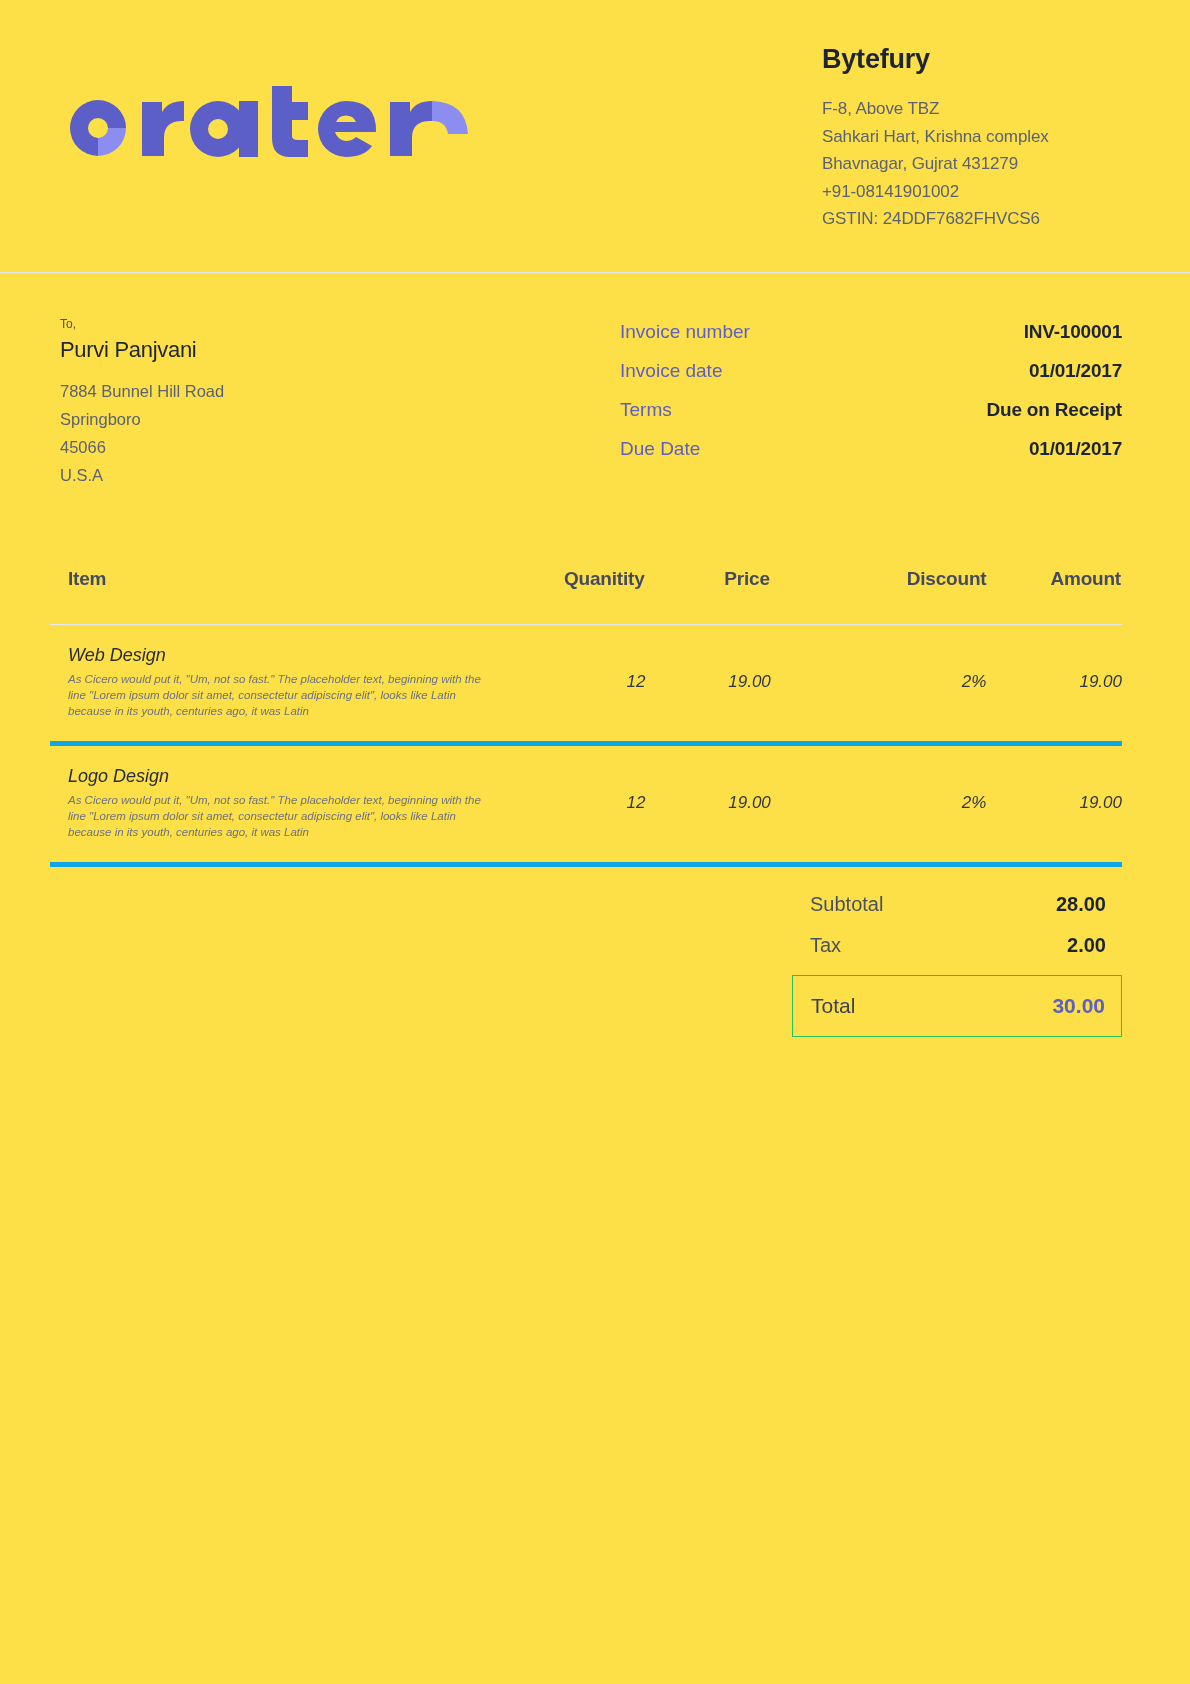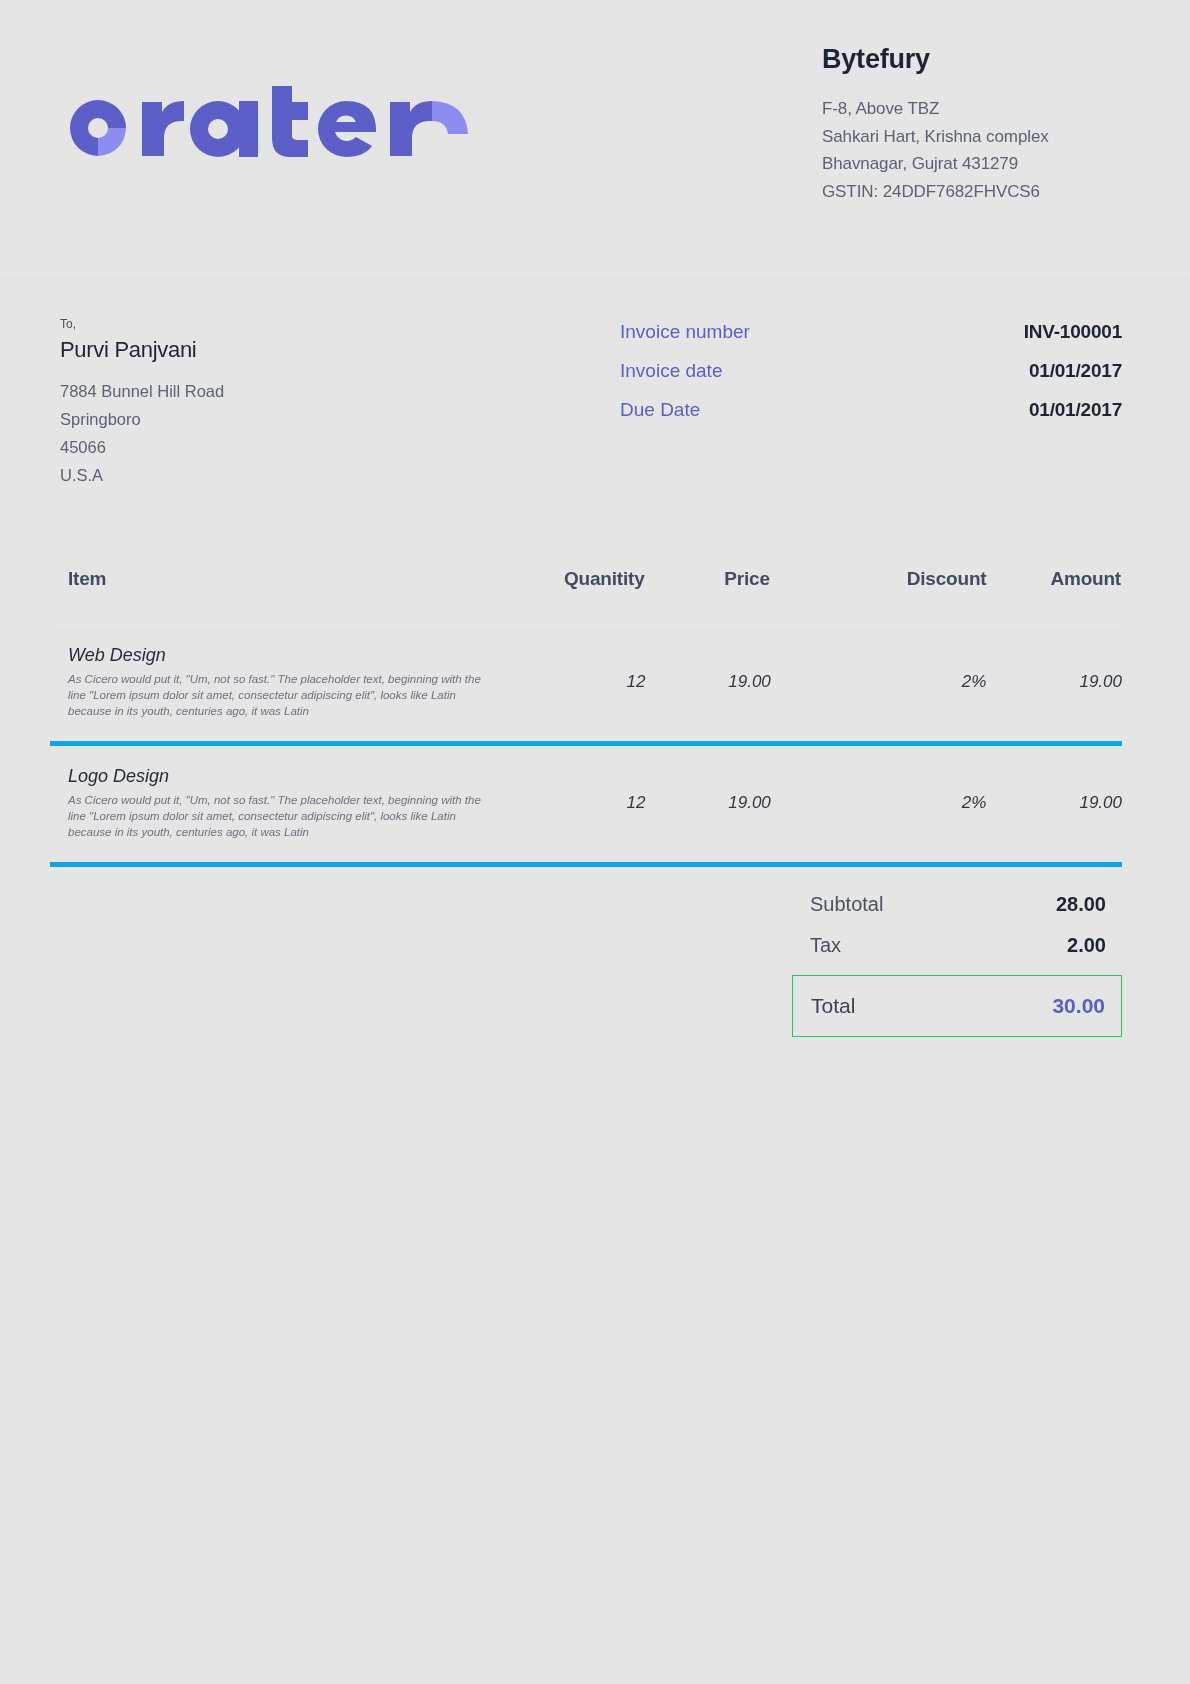--- a/index.html
+++ b/index.html
@@ -12,21 +12,21 @@
     height: 1684px;
     font-family: "Liberation Sans", sans-serif;
     color: #2f3542;
     position: relative;
     overflow: hidden;
   }
   .page {
     width: 1190px;
     height: 1684px;
     position: relative;
-    background: #e5e5e5;
+    background: #fde047;
   }
 
   
   .header {
     display: flex;
     align-items: flex-start;
     justify-content: space-between;
     padding: 34px 68px 0 50px;
     height: 240px;
     box-sizing: border-box;
@@ -231,20 +231,21 @@
         <path d="M340 74 L340 20 L360 20 L360 30 Q366 19 382 19 L382 39 Q362 38 362 56 L362 74 Z" fill="#5b5fc7"></path>
         <path d="M382 19 L382 39 Q396 39 398 52 L418 52 Q416 20 382 19 Z" fill="#8b8ef0"></path>
       </svg>
     </div>
 
     <div class="company">
       <div class="company-name">Bytefury</div>
       <div class="company-line">F-8, Above TBZ</div>
       <div class="company-line">Sahkari Hart, Krishna complex</div>
       <div class="company-line">Bhavnagar, Gujrat 431279</div>
+      <div class="company-line">+91-08141901002</div>
       <div class="company-line">GSTIN: 24DDF7682FHVCS6</div>
     </div>
   </div>
 
   <div class="divider"></div>
 
   <div class="info">
     <div class="bill-to">
       <div class="bill-to-label">To,</div>
       <div class="bill-to-name">Purvi Panjvani</div>
@@ -255,20 +256,24 @@
     </div>
 
     <div class="meta">
       <div class="meta-row">
         <span class="meta-label">Invoice number</span>
         <span class="meta-value">INV-100001</span>
       </div>
       <div class="meta-row">
         <span class="meta-label">Invoice date</span>
         <span class="meta-value">01/01/2017</span>
+      </div>
+      <div class="meta-row">
+        <span class="meta-label">Terms</span>
+        <span class="meta-value">Due on Receipt</span>
       </div>
       <div class="meta-row">
         <span class="meta-label">Due Date</span>
         <span class="meta-value">01/01/2017</span>
       </div>
     </div>
   </div>
 
   <div class="items">
     <table class="items-table">

